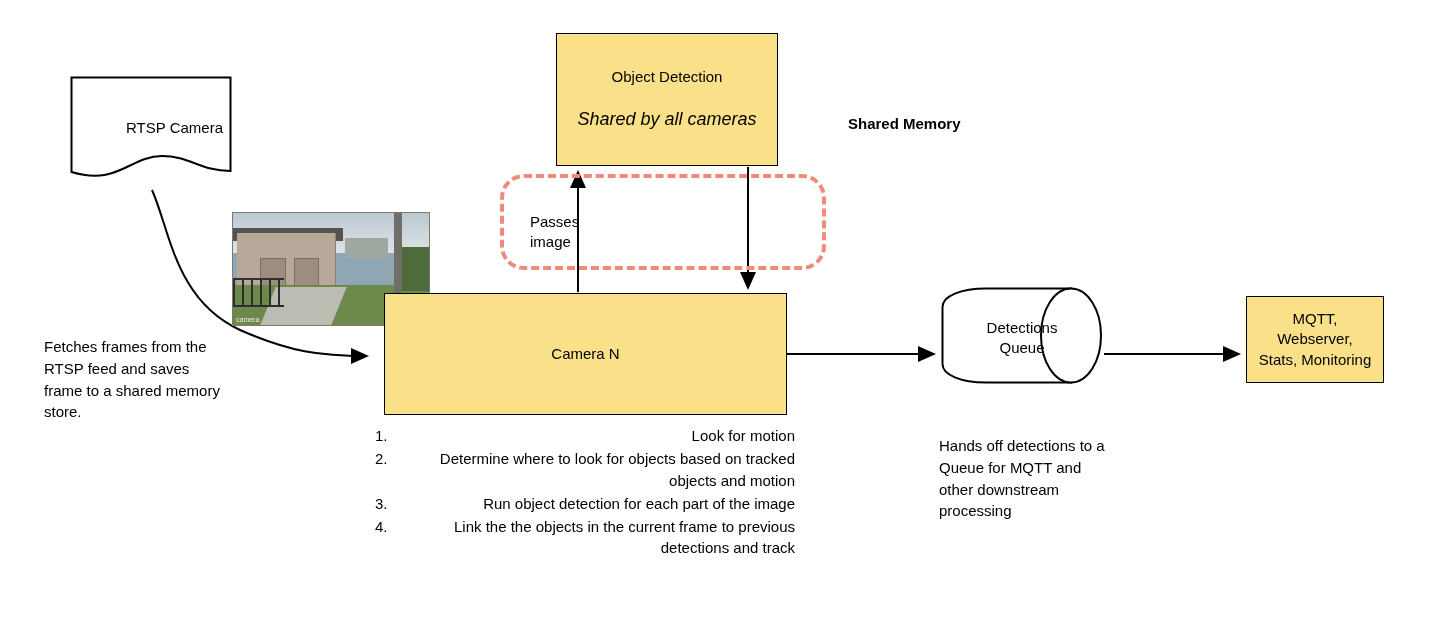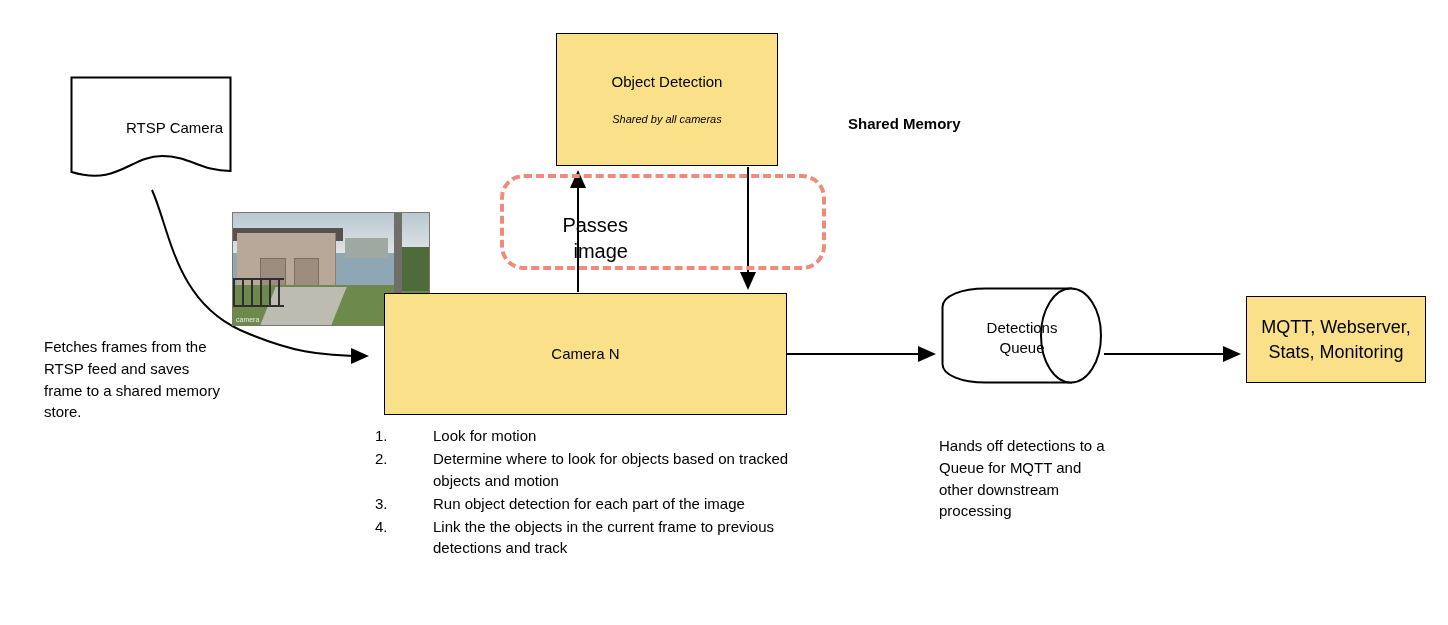--- a/index.html
+++ b/index.html
@@ -57,39 +57,39 @@
 
   
   #object-detection {
     left: 556px;
     top: 33px;
     width: 222px;
     height: 133px;
     gap: 20px;
   }
   #object-detection .line1 { font-size: 15px; }
-  #object-detection .line2 { font-style: italic; font-size: 11px; }
+  #object-detection .line2 { font-style: italic; font-size: 18px; }
 
   
   #camera-n {
     left: 375px;
     top: 293px;
     width: 403px;
     height: 122px;
     font-size: 15px;
     margin-left: 9px;
   }
 
   
   #mqtt-box {
     left: 1246px;
     top: 296px;
-    width: 180px;
+    width: 138px;
     height: 87px;
-    font-size: 18px;
+    font-size: 15px;
     padding: 0 8px;
   }
 
   
   #detections-queue {
     position: absolute;
     left: 941px;
     top: 287px;
     width: 162px;
     height: 97px;
@@ -175,23 +175,23 @@
     top: 174px;
     width: 326px;
     height: 96px;
     border: 4px dashed #f08a7a;
     border-radius: 24px;
     box-sizing: border-box;
   }
 
   .edge-label {
     position: absolute;
-    font-size: 20px;
+    font-size: 15px;
     line-height: 1.3;
-    text-align: right;
+    text-align: left;
     background: transparent;
   }
 
   .note {
     position: absolute;
     font-size: 15px;
     line-height: 1.45;
   }
   .note b { font-weight: bold; }
 
@@ -205,21 +205,21 @@
     line-height: 1.42;
   }
   #camera-steps .step {
     display: flex;
     margin-bottom: 2px;
   }
   #camera-steps .num {
     width: 58px;
     flex: 0 0 58px;
   }
-  #camera-steps .txt { flex: 1; }
+  #camera-steps .txt { flex: 1; text-align: right; }
 
   svg.overlay {
     position: absolute;
     left: 0;
     top: 0;
     width: 1448px;
     height: 625px;
     pointer-events: none;
   }
 </style>

